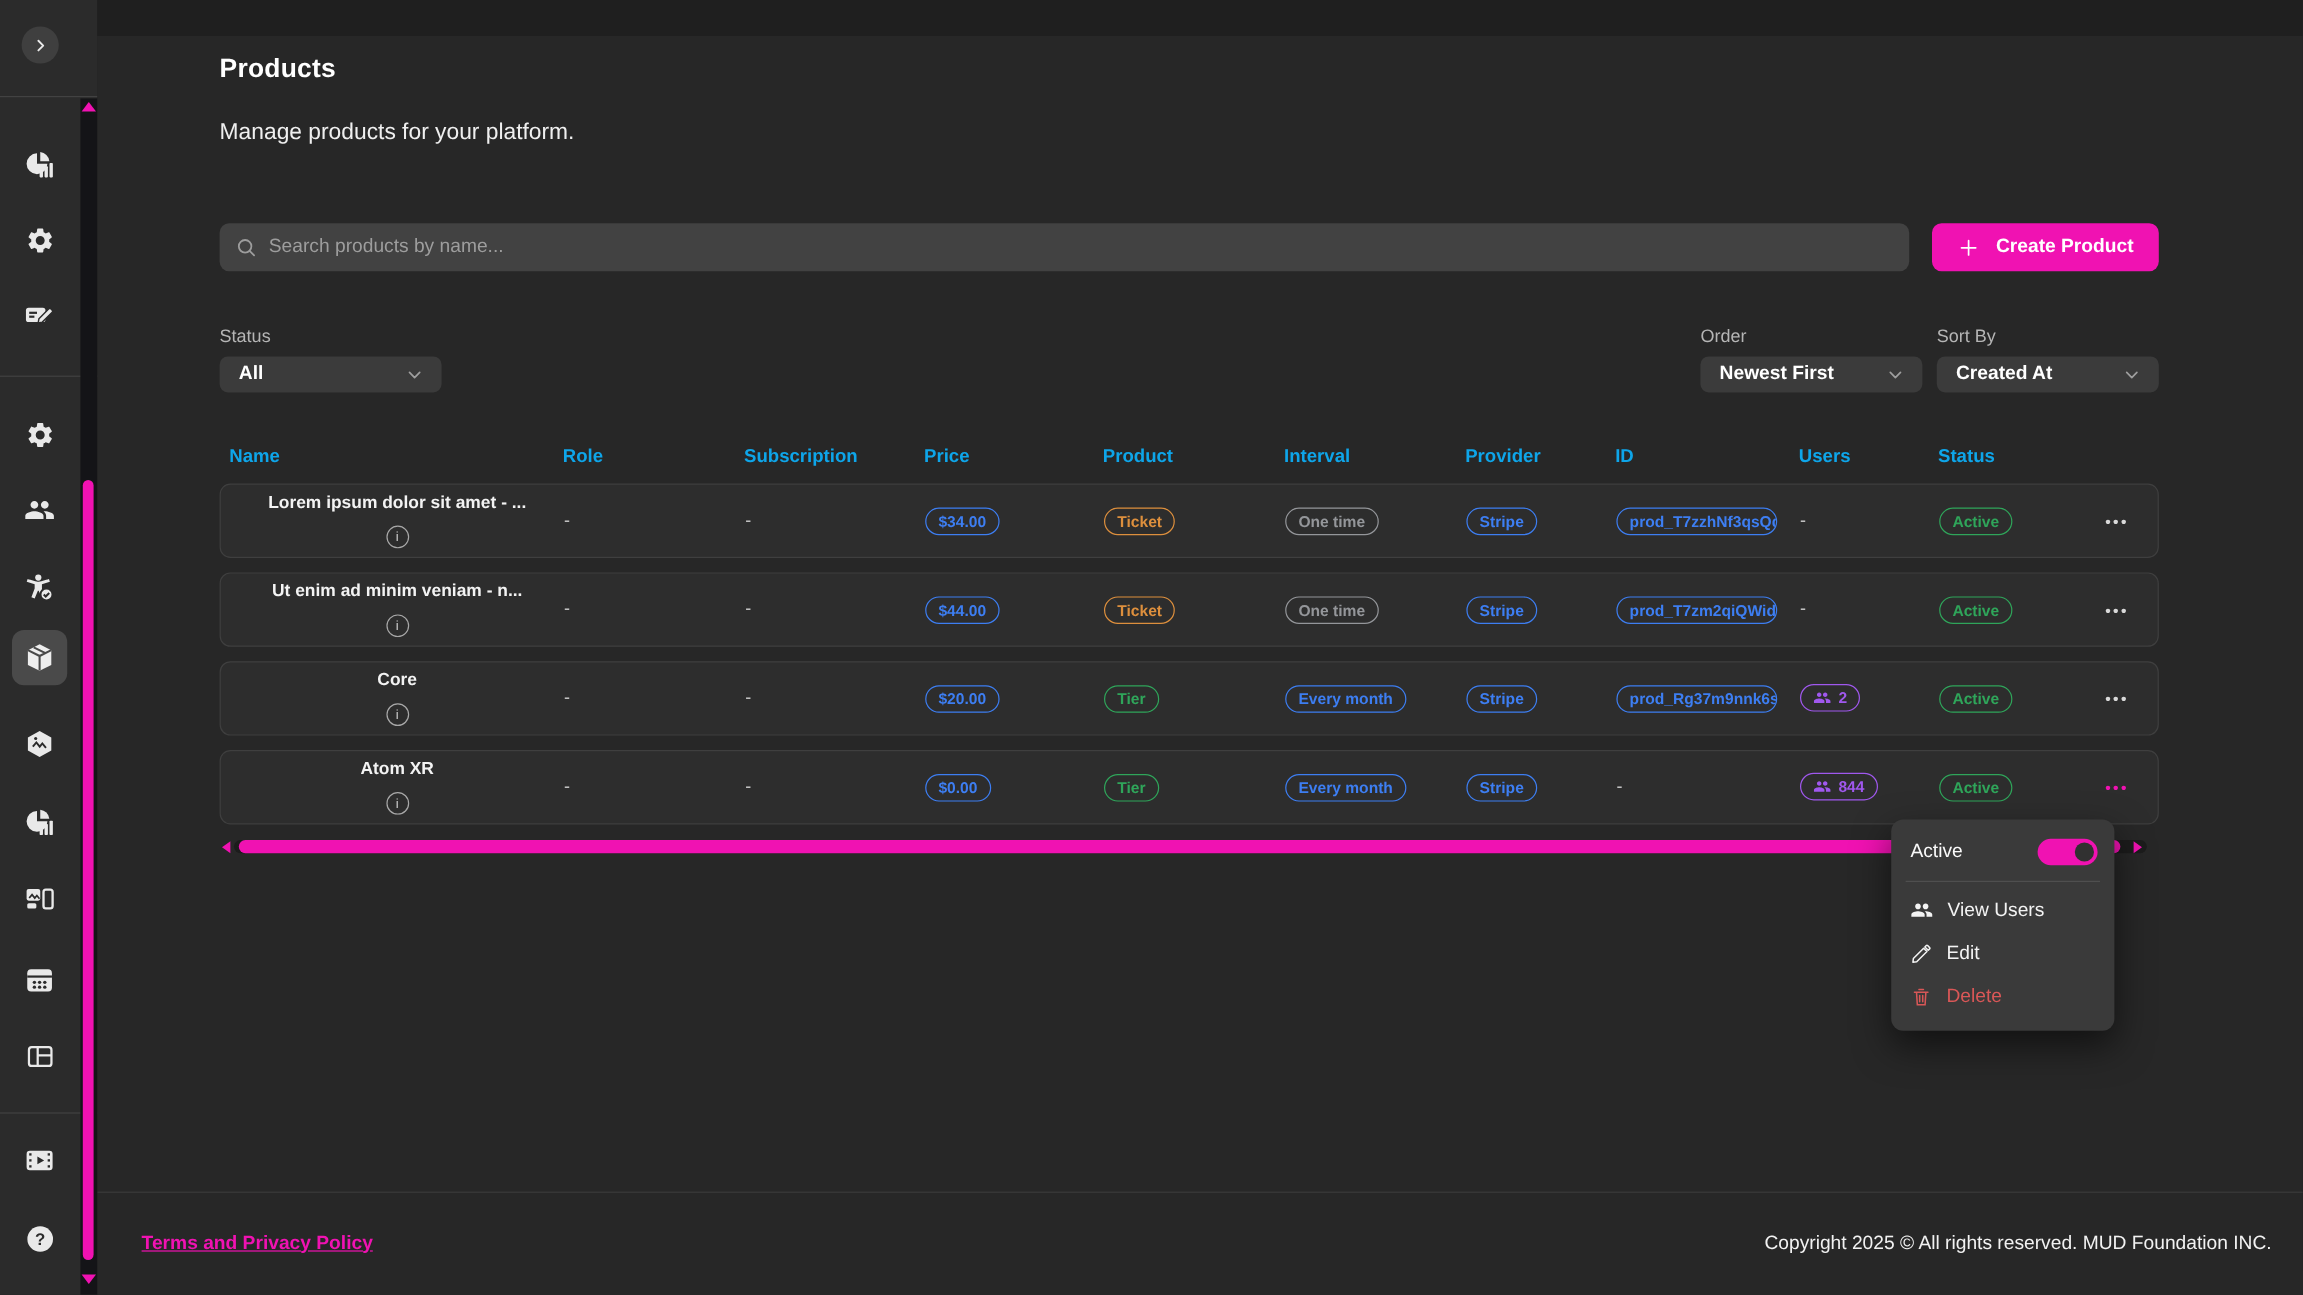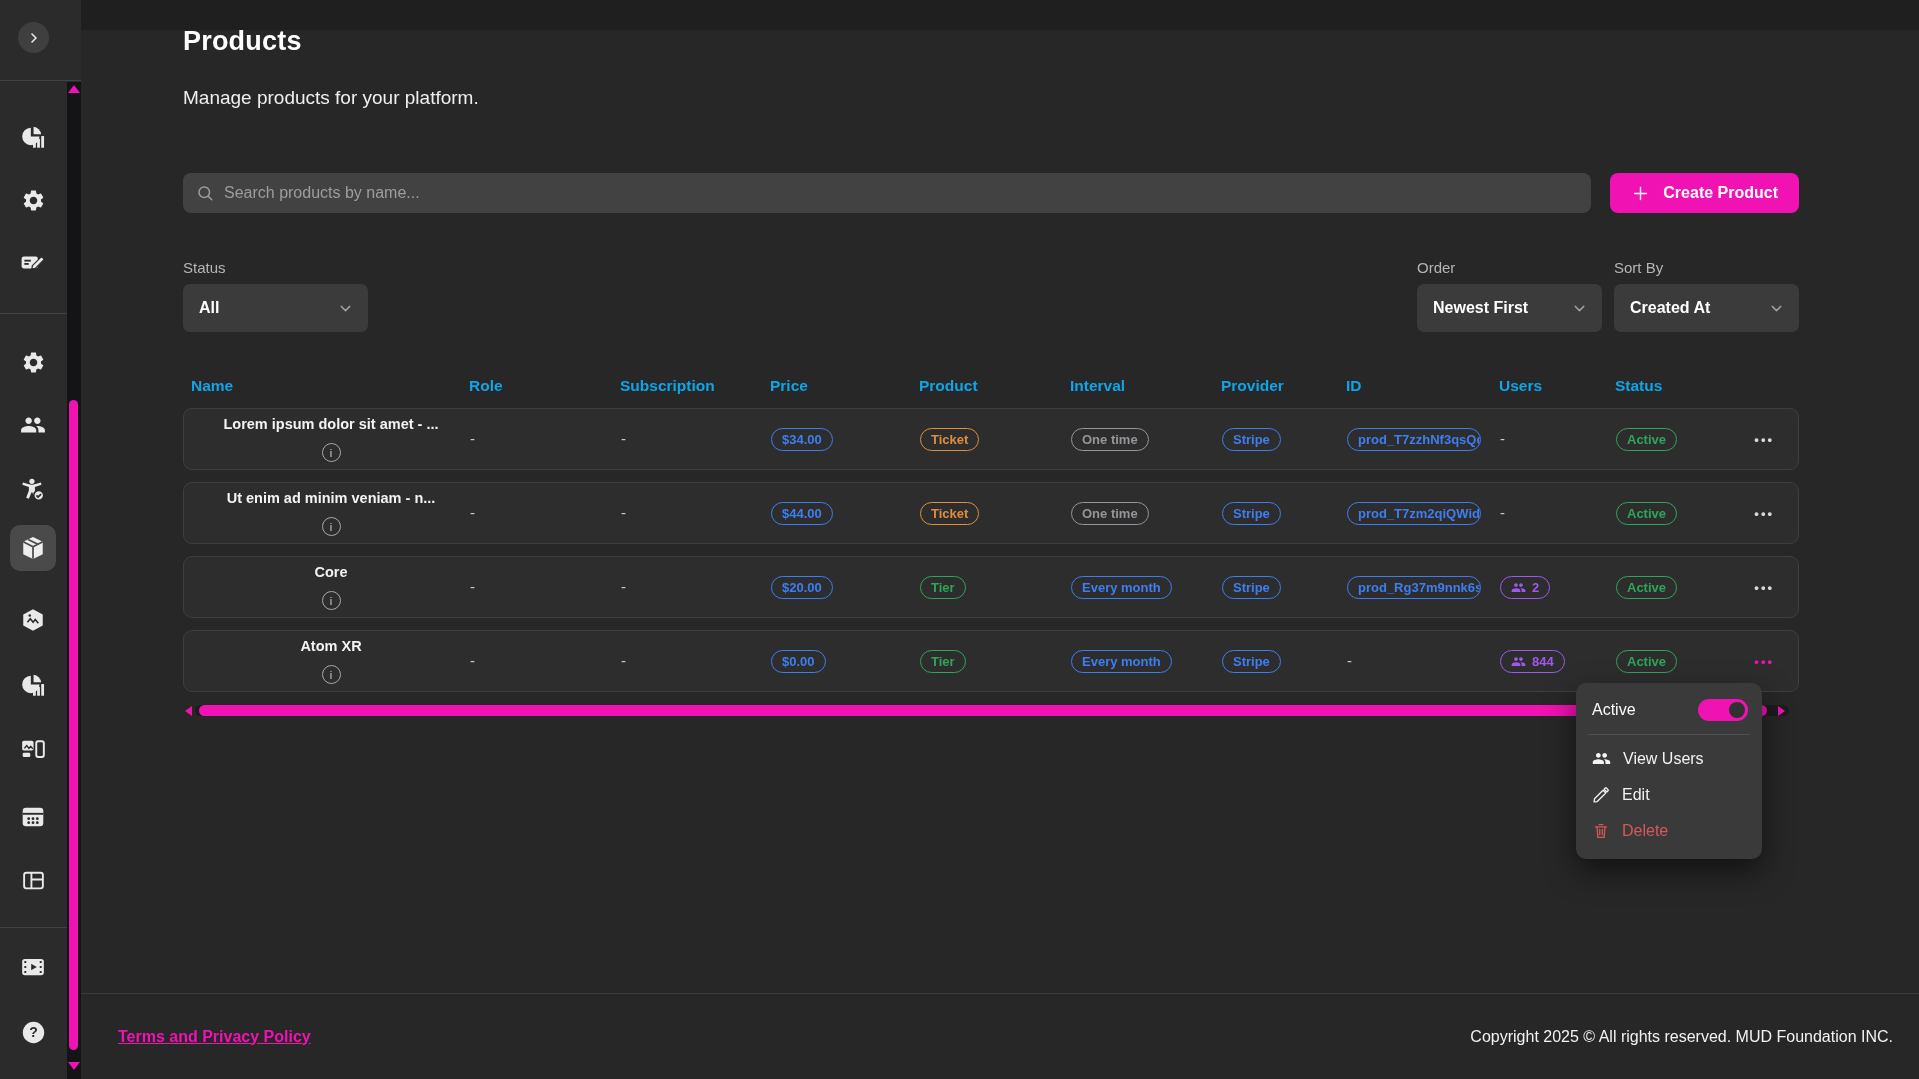--- a/index.html
+++ b/index.html
@@ -24,36 +24,36 @@
   .v-thumb { position:absolute; left:69px; top:400px; width:9px; height:650px; border-radius:5px;
     background:var(--accent); z-index:6; cursor:grab; }
   .v-up { position:absolute; left:68px; top:85px; width:0; height:0; z-index:6; cursor:pointer;
     border-left:6px solid transparent; border-right:6px solid transparent; border-bottom:8px solid var(--accent); }
   .v-down { position:absolute; left:68px; top:1062px; width:0; height:0; z-index:6; cursor:pointer;
     border-left:6px solid transparent; border-right:6px solid transparent; border-top:8px solid var(--accent); }
   
   .main { position:absolute; left:81px; top:0; right:0; bottom:0; background:#272727; }
   .top-strip { height:30px; background:#1f1f1f; }
   .content { position:absolute; left:102px; top:0; width:1616px; }
-  .page-title { margin-top:26px; font-size:27px; font-weight:bold; color:#ffffff; letter-spacing:.2px; }
+  .page-title { margin-top:44px; font-size:22px; font-weight:bold; color:#ffffff; letter-spacing:.2px; }
   .page-subtitle { margin-top:30px; font-size:19px; color:#efefef; }
   .toolbar { margin-top:64px; display:flex; align-items:center; gap:19px; }
   .search-box { flex:1; height:40px; background:#424242; border-radius:8px; display:flex;
     align-items:center; padding:0 13px; gap:10px; }
   .search-box input { flex:1; background:transparent; border:none; outline:none; color:#dddddd;
     font-size:16px; font-family:"Liberation Sans",sans-serif; }
   .search-box input::placeholder { color:#9d9d9d; }
   .create-btn { height:40px; padding:0 21px; border:none; border-radius:8px; background:var(--accent);
     color:#fff; font-size:16px; font-weight:bold; display:flex; align-items:center; gap:13px;
     cursor:pointer; font-family:"Liberation Sans",sans-serif; }
   
   .filters { margin-top:46px; display:flex; justify-content:space-between; align-items:flex-end; }
   .filter-group { display:flex; gap:12px; }
   .field-label { font-size:15px; color:#b5b5b5; margin-bottom:8px; }
-  .select { width:185px; height:48px; background:#3b3b3b; border-radius:7px; display:flex;
+  .select { width:185px; height:30px; background:#3b3b3b; border-radius:7px; display:flex;
     align-items:center; justify-content:space-between; padding:0 14px 0 16px; cursor:pointer; }
   .select .val { font-size:16px; font-weight:bold; color:#ffffff; }
   
   .thead, .row-card { display:grid;
     grid-template-columns:286px 151px 150px 149px 151px 151px 125px 153px 116px 112px 1fr;
     align-items:center; }
   .thead { margin-top:32px; height:44px; font-size:15.5px; font-weight:bold; color:#0ea5e9; }
   .thead > div:first-child, .row-card > div:first-child { padding-left:8px; }
   .row-card { height:62px; background:#2d2d2d; border:1px solid #3f3f3f; border-radius:9px;
     margin-bottom:12px; }

